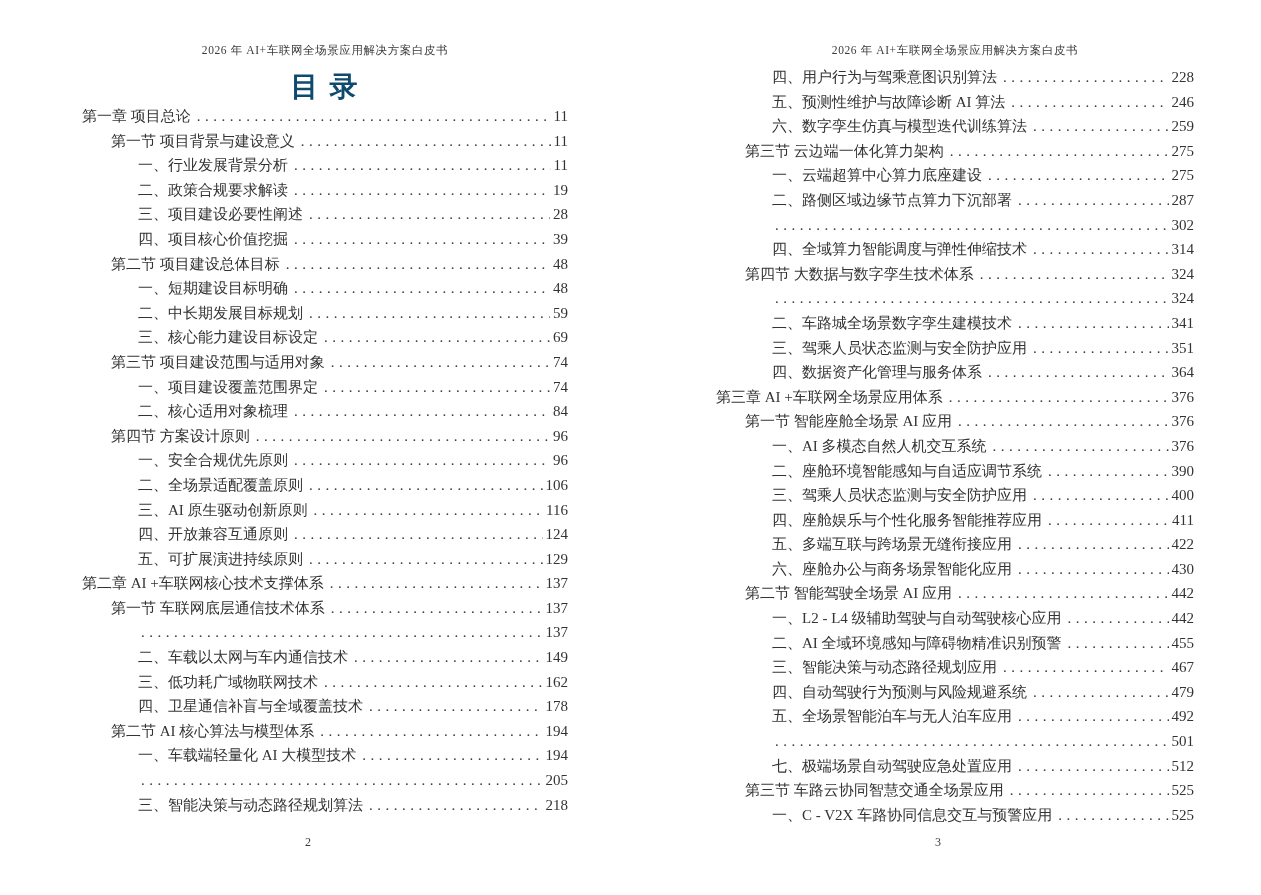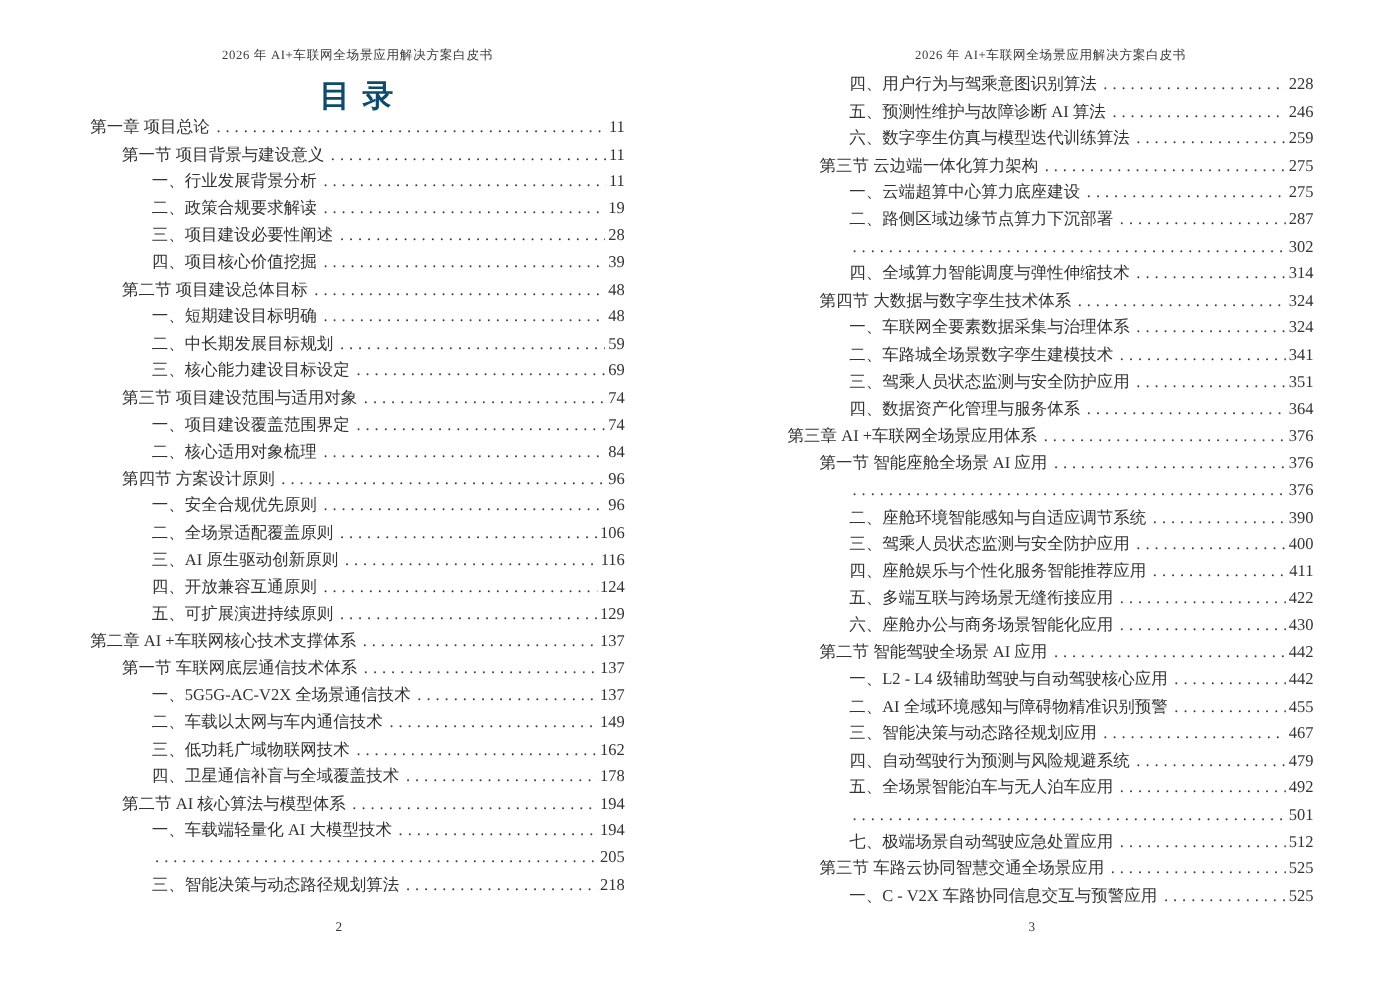--- a/index.html
+++ b/index.html
@@ -210,21 +210,20 @@
           <span class="entry-title">第二章 AI +车联网核心技术支撑体系</span>
           <span class="entry-leader">........................................................................................................................................................................................................</span>
           <span class="entry-page">137</span>
         </div>
         <div class="toc-entry level-2">
           <span class="entry-title">第一节 车联网底层通信技术体系</span>
           <span class="entry-leader">........................................................................................................................................................................................................</span>
           <span class="entry-page">137</span>
         </div>
         <div class="toc-entry level-3">
-          <span class="entry-title">一、5G5G-AC-V2X 全场景通信技术</span>
           <span class="entry-leader">........................................................................................................................................................................................................</span>
           <span class="entry-page">137</span>
         </div>
         <div class="toc-entry level-3">
           <span class="entry-title">二、车载以太网与车内通信技术</span>
           <span class="entry-leader">........................................................................................................................................................................................................</span>
           <span class="entry-page">149</span>
         </div>
         <div class="toc-entry level-3">
           <span class="entry-title">三、低功耗广域物联网技术</span>
@@ -300,21 +299,20 @@
           <span class="entry-title">四、全域算力智能调度与弹性伸缩技术</span>
           <span class="entry-leader">........................................................................................................................................................................................................</span>
           <span class="entry-page">314</span>
         </div>
         <div class="toc-entry level-2">
           <span class="entry-title">第四节 大数据与数字孪生技术体系</span>
           <span class="entry-leader">........................................................................................................................................................................................................</span>
           <span class="entry-page">324</span>
         </div>
         <div class="toc-entry level-3">
-          <span class="entry-title">一、车联网全要素数据采集与治理体系</span>
           <span class="entry-leader">........................................................................................................................................................................................................</span>
           <span class="entry-page">324</span>
         </div>
         <div class="toc-entry level-3">
           <span class="entry-title">二、车路城全场景数字孪生建模技术</span>
           <span class="entry-leader">........................................................................................................................................................................................................</span>
           <span class="entry-page">341</span>
         </div>
         <div class="toc-entry level-3">
           <span class="entry-title">三、驾乘人员状态监测与安全防护应用</span>
@@ -330,20 +328,21 @@
           <span class="entry-title">第三章 AI +车联网全场景应用体系</span>
           <span class="entry-leader">........................................................................................................................................................................................................</span>
           <span class="entry-page">376</span>
         </div>
         <div class="toc-entry level-2">
           <span class="entry-title">第一节 智能座舱全场景 AI 应用</span>
           <span class="entry-leader">........................................................................................................................................................................................................</span>
           <span class="entry-page">376</span>
         </div>
         <div class="toc-entry level-3">
+          <span class="entry-title">一、AI 多模态自然人机交互系统</span>
           <span class="entry-leader">........................................................................................................................................................................................................</span>
           <span class="entry-page">376</span>
         </div>
         <div class="toc-entry level-3">
           <span class="entry-title">二、座舱环境智能感知与自适应调节系统</span>
           <span class="entry-leader">........................................................................................................................................................................................................</span>
           <span class="entry-page">390</span>
         </div>
         <div class="toc-entry level-3">
           <span class="entry-title">三、驾乘人员状态监测与安全防护应用</span>

